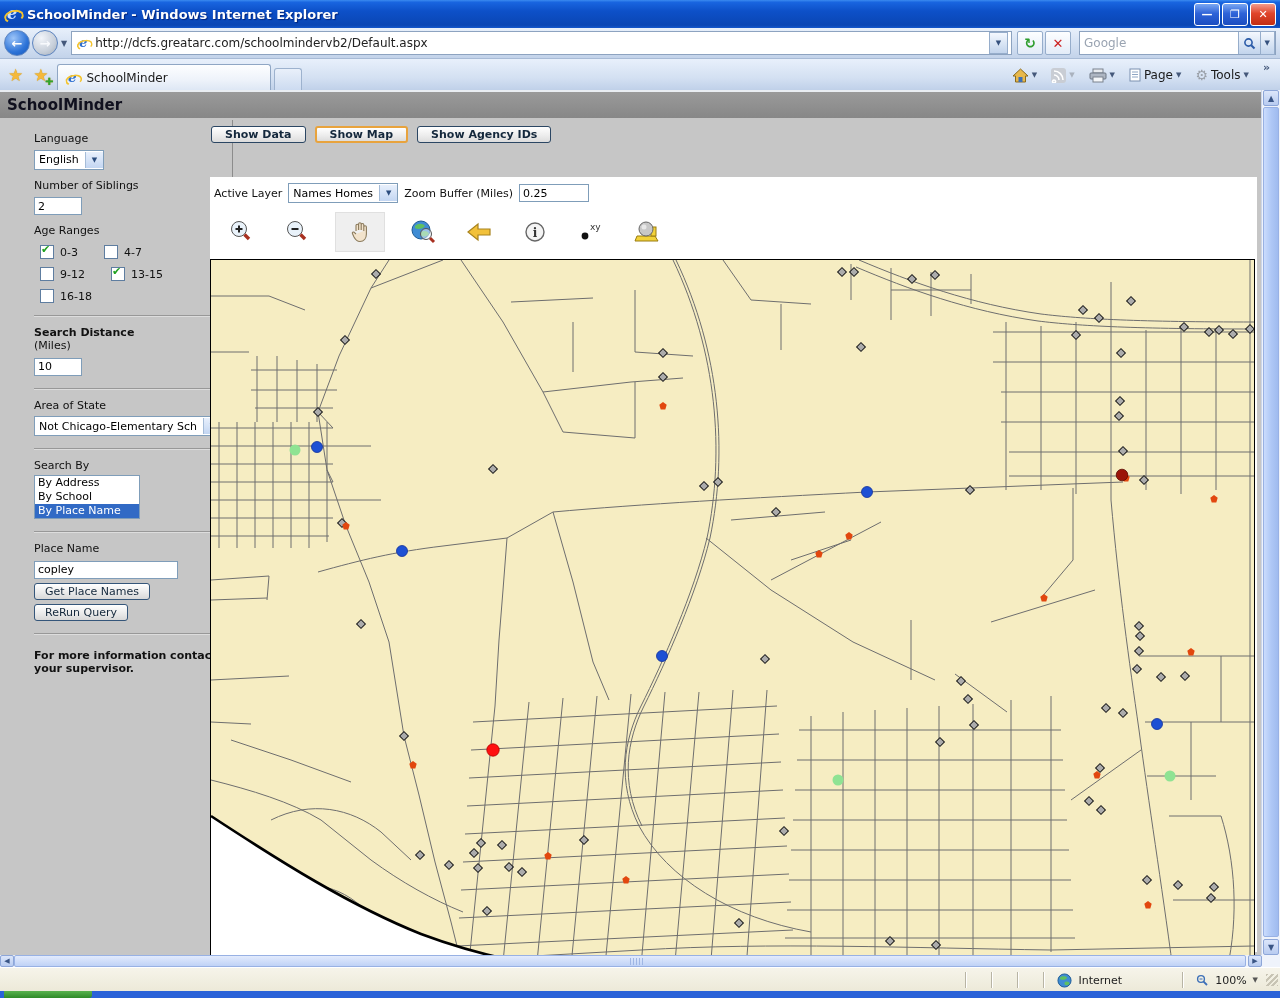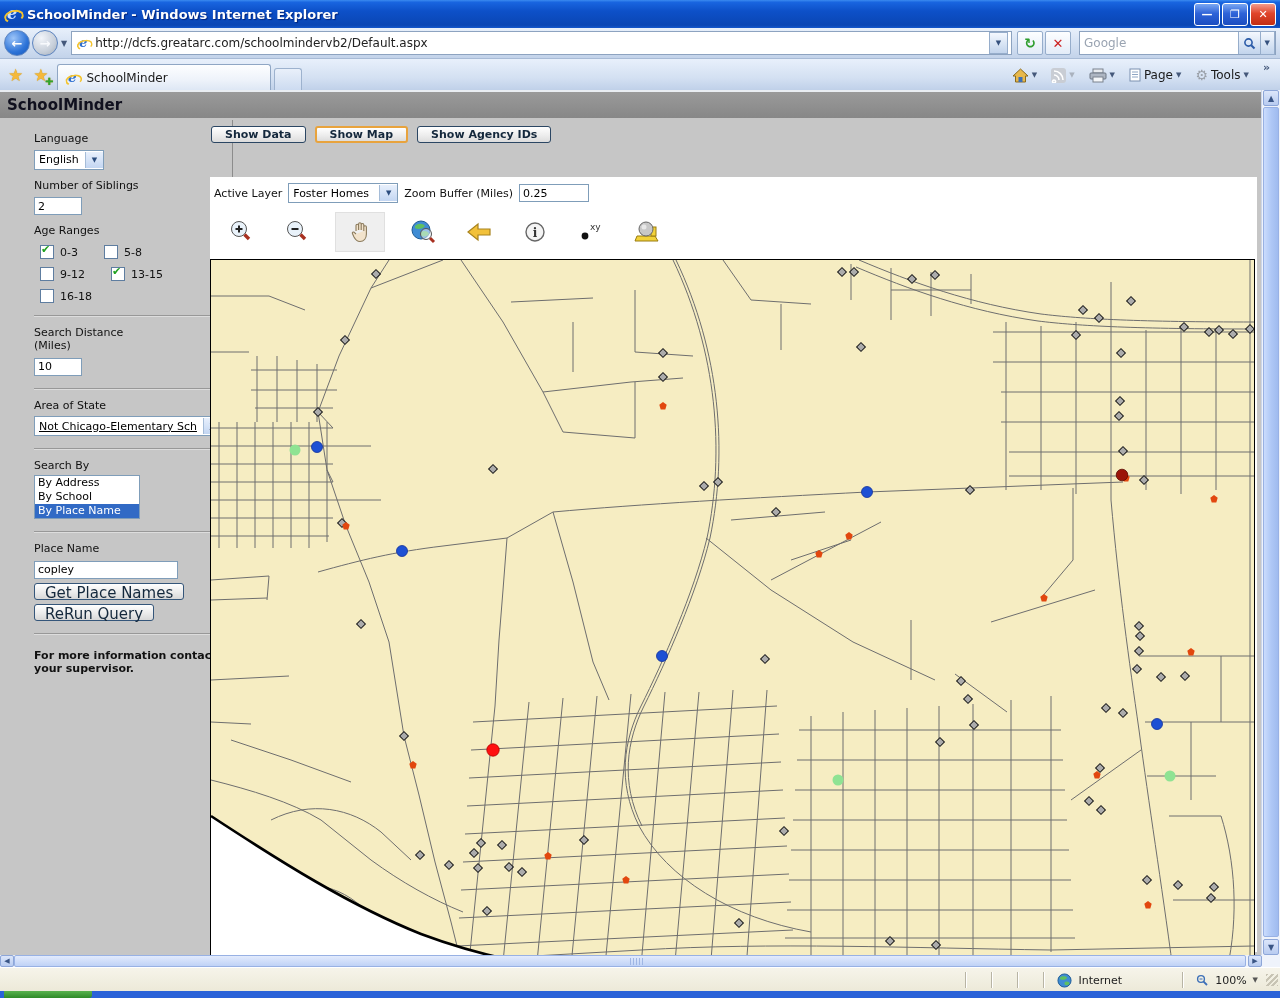--- a/index.html
+++ b/index.html
@@ -56,21 +56,21 @@
   .xpselect .val{padding:0 4px;flex:1;white-space:nowrap;overflow:hidden;color:#000;}
   .xpselect .arrow{width:17px;height:16px;background:linear-gradient(#E8F0FC,#C3D6F2);border-left:1px solid #A5BCD8;display:flex;align-items:center;justify-content:center;font-size:7px;color:#2B4C7E;}
   .xpinput{background:#fff;border:1px solid #7F9DB9;height:16px;font-size:11px;padding:0 3px;font-family:"DejaVu Sans",sans-serif;color:#000;}
   .cbrow{display:flex;gap:26px;margin:8px 0 0 6px;}
   .cb{display:flex;align-items:center;gap:6px;font-size:11px;color:#111;}
   .cbbox{width:12px;height:12px;background:#fff;border:1px solid #5E7DA0;position:relative;}
   .cb.checked .cbbox::after{content:"✔";position:absolute;left:0px;top:-3px;color:#21A121;font-size:11px;font-weight:bold;}
   .listbox{width:104px;background:#fff;border:1px solid #7F9DB9;font-size:11px;margin-top:2px;}
   .listbox .opt{padding:0px 3px;height:14px;line-height:14px;color:#000;white-space:nowrap;}
   .listbox .opt.sel{background:#316AC5;color:#fff;}
-  .sbbtn{display:block;margin-top:4px;height:17px;border:1px solid #35567A;border-radius:3px;background:linear-gradient(#FFFFFF,#E9E9E9 60%,#D8D8D8);font-size:15px;color:#14283C;padding:0 10px;font-family:"DejaVu Sans",sans-serif;text-align:center;}
+  .sbbtn{display:block;margin-top:4px;height:17px;border:1px solid #35567A;border-radius:3px;background:linear-gradient(#FFFFFF,#E9E9E9 60%,#D8D8D8);font-size:11px;color:#14283C;padding:0 10px;font-family:"DejaVu Sans",sans-serif;text-align:center;}
   .sb-note{font-size:11px;font-weight:bold;color:#111;margin:14px 8px 0 0;line-height:1.25;}
   
   .main{position:absolute;top:28px;left:206px;right:0;bottom:0;}
   .tabbtnrow{display:flex;gap:9px;padding:6px 0 0 5px;}
   .appbtn{height:17px;border:1px solid #2B4663;border-radius:3px;background:linear-gradient(#FFFFFF,#EDEDED 55%,#DCDCDC);font-size:11px;font-weight:bold;color:#14283C;padding:0 13px;font-family:"DejaVu Sans",sans-serif;}
   .appbtn.active{border:2px solid #E8A33D;}
   .panel{position:absolute;top:57px;left:4px;width:1047px;bottom:5px;background:#fff;}
   .layerrow{display:flex;align-items:center;gap:6px;padding:6px 0 0 4px;font-size:11px;color:#111;}
   .toolrow{display:flex;align-items:center;gap:22px;padding:10px 0 8px 14px;}
   .tool{width:34px;height:32px;display:flex;align-items:center;justify-content:center;}
@@ -206,48 +206,48 @@
     <input class="xpinput" style="width: 40px;" value="2">
 
     <div class="sb-label">Age Ranges</div>
     <div class="cbrow">
       <span class="cb checked">
           <span class="cbbox"></span>
           <span>0-3</span>
         </span>
       <span class="cb">
           <span class="cbbox"></span>
-          <span>5-8</span>
+          <span>4-7</span>
         </span>
     </div>
     <div class="cbrow">
       <span class="cb">
           <span class="cbbox"></span>
           <span>9-12</span>
         </span>
       <span class="cb checked">
           <span class="cbbox"></span>
           <span>13-15</span>
         </span>
     </div>
     <div class="cbrow">
       <span class="cb">
           <span class="cbbox"></span>
           <span>16-18</span>
         </span>
     </div>
 
     <hr class="sb-hr">
-    <div class="sb-label" style="margin-bottom:0;">Search Distance</div>
+    <div class="sb-label" style="margin-bottom:0;font-weight:bold;">Search Distance</div>
     <div class="sb-label" style="margin-top:0;">(Miles)</div>
     <input class="xpinput" style="width: 40px;" value="10">
 
     <hr class="sb-hr">
     <div class="sb-label">Area of State</div>
-    <div class="xpselect" style="width:186px;text-decoration:underline;">
+    <div class="xpselect" style="width:186px;">
       <span class="val">Not Chicago-Elementary Sch</span>
         <span class="arrow">▼</span>
     </div>
 
     <hr class="sb-hr">
     <div class="sb-label">Search By</div>
     <div class="listbox">
       <div class="opt">By Address</div>
       <div class="opt">By School</div>
       <div class="opt sel">By Place Name</div>
@@ -266,21 +266,21 @@
   <div class="main">
     <div class="tabbtnrow">
       <button class="appbtn">Show Data</button>
       <button class="appbtn active">Show Map</button>
       <button class="appbtn">Show Agency IDs</button>
     </div>
     <div class="panel">
       <div class="layerrow">
         <span>Active Layer</span>
         <div class="xpselect" style="width:108px;">
-          <span class="val">Foster Homes</span>
+          <span class="val">Names Homes</span>
             <span class="arrow">▼</span>
         </div>
         <span>Zoom Buffer (Miles)</span>
         <input class="xpinput" style="width: 62px;" value="0.25">
       </div>
 
       <div class="toolrow">
         <span class="tool">
           <svg width="26" height="26" viewBox="0 0 26 26">
               <circle cx="11" cy="10" r="7.5" fill="#E9F2FA" stroke="#555"></circle>

